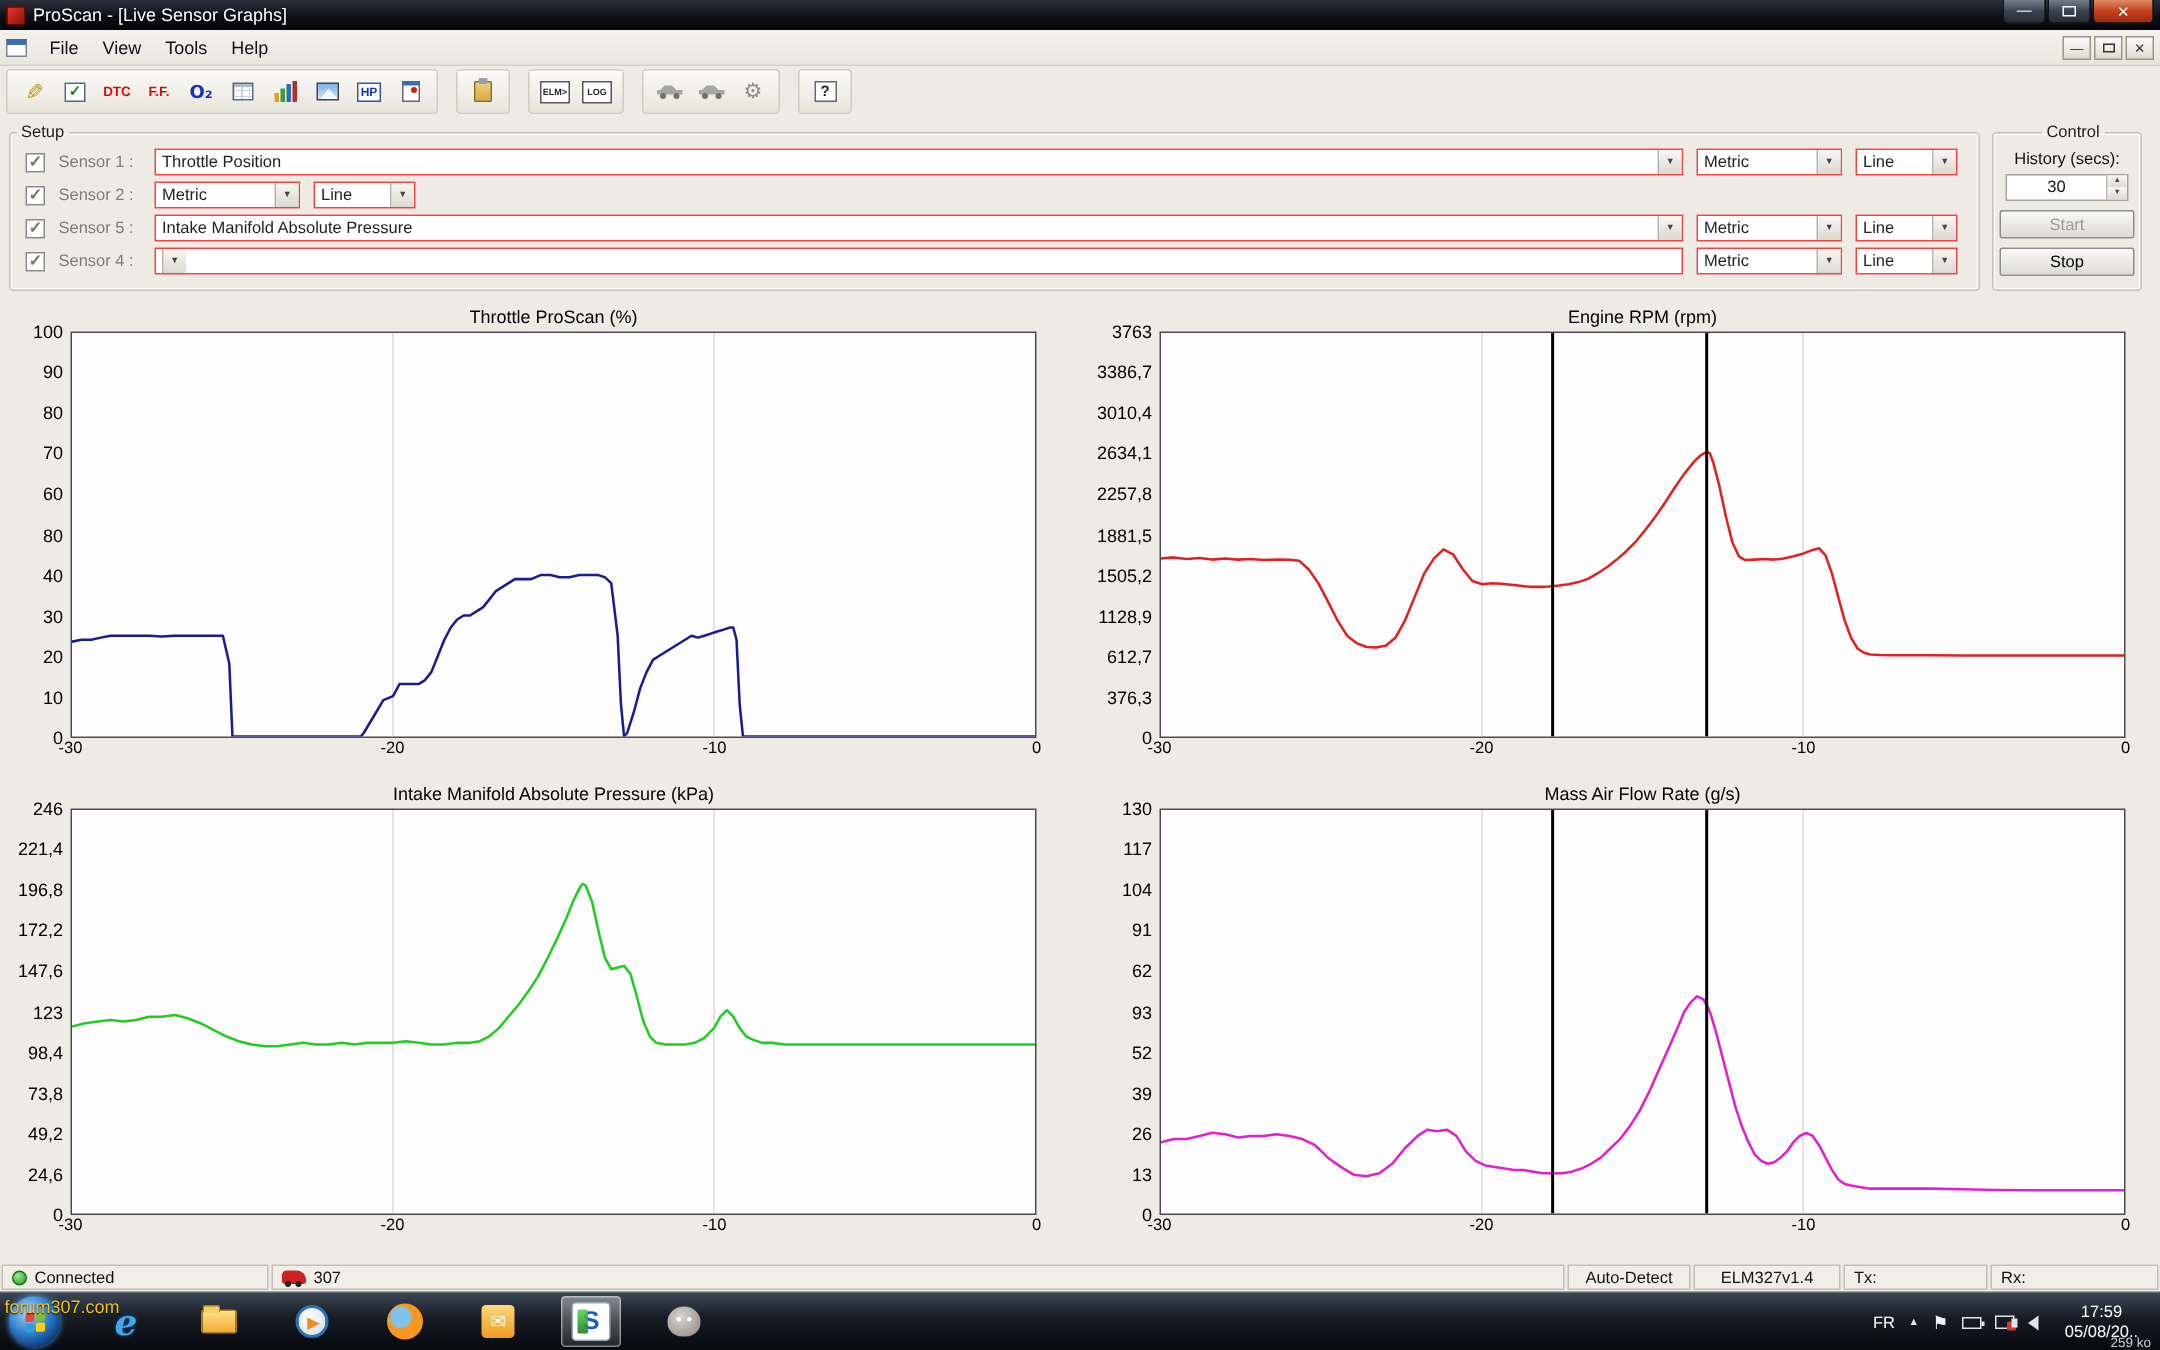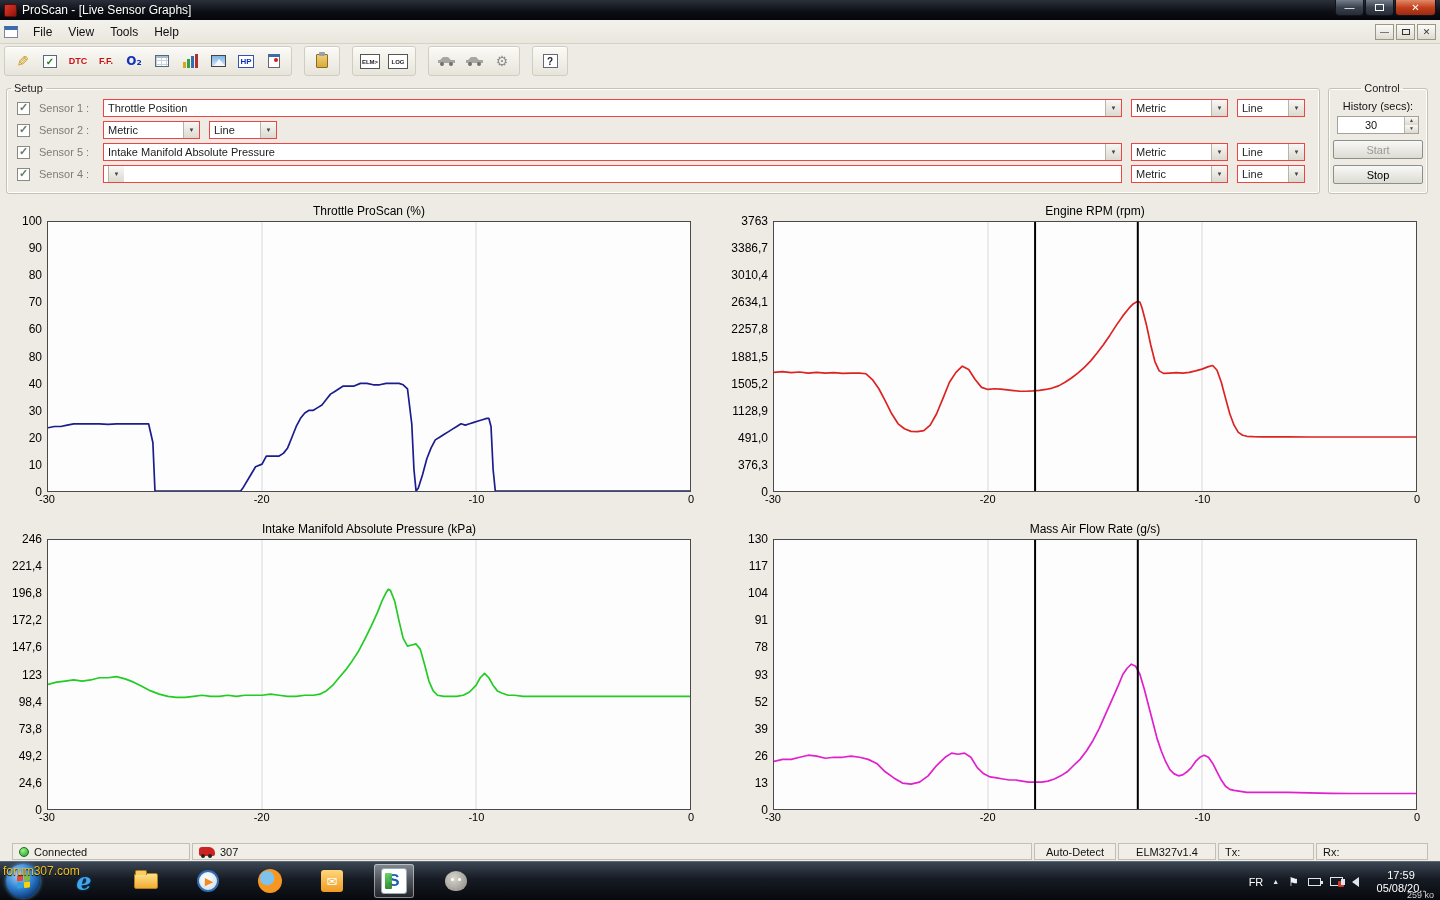--- a/index.html
+++ b/index.html
@@ -79,21 +79,21 @@
   .yticks{width:45px;height:271px;position:relative}
   .ytick{position:absolute;right:5px;transform:translateY(-50%);font-size:12px;color:#000;white-space:nowrap}
   .plot{width:644px;height:271px;border:1px solid #4a4a4a;background:#fdfdfd;position:relative}
   .plot svg{position:absolute;inset:0;width:100%;height:100%}
   .plot .grid{stroke:#d9d9d9;stroke-width:1}
   .plot .cursor{stroke:#000;stroke-width:2}
   .xticks{margin-left:45px;width:644px;height:15px;position:relative;margin-top:1px}
   .xtick{position:absolute;transform:translateX(-50%);font-size:11px;color:#000}
 
   
-  .statusbar{position:absolute;top:842px;left:0;right:0;height:19px;background:#edebe4;display:flex;gap:2px;padding:1px 12px}
+  .statusbar{position:absolute;top:842px;left:0;right:0;height:19px;background:#edebe4;display:flex;gap:2px;padding:1px 1px}
   .scell{border:1px solid #c2bfb5;background:#f0eee7;display:flex;align-items:center;padding:0 6px;font-size:11px;gap:5px}
   .led{width:10px;height:10px;border-radius:50%;background:radial-gradient(circle at 35% 30%,#9cf08e,#1f9e1f);border:1px solid #147014}
   .car-mini{width:16px;height:9px;position:relative;background:#c22;border-radius:3px 6px 2px 2px}
   .car-mini::after{content:"";position:absolute;bottom:-2px;left:2px;width:4px;height:4px;background:#222;border-radius:50%;box-shadow:7px 0 0 #222}
 
   
   .taskbar{position:absolute;top:861px;left:0;right:0;height:39px;background:linear-gradient(#3b4654,#161b23 45%,#07090d);border-top:1px solid #5d6877;display:flex;align-items:center;padding-left:6px}
   .orb{width:34px;height:34px;border-radius:50%;background:radial-gradient(circle at 38% 32%,#a8d8f8,#2f7fd0 45%,#0b3a78 78%,#041f46);display:flex;align-items:center;justify-content:center;cursor:pointer;box-shadow:0 0 4px #58a0e0}
   .orb-flag{width:13px;height:13px;display:grid;grid-template-columns:1fr 1fr;grid-template-rows:1fr 1fr;gap:1px;transform:skewY(-4deg)}
   .orb-flag i{border-radius:1px}
@@ -351,21 +351,21 @@
     <div class="chart-body">
         <div class="yticks">
           <div class="ytick" style="top:0%">3763</div>
           <div class="ytick" style="top:10%">3386,7</div>
           <div class="ytick" style="top:20%">3010,4</div>
           <div class="ytick" style="top:30%">2634,1</div>
           <div class="ytick" style="top:40%">2257,8</div>
           <div class="ytick" style="top:50%">1881,5</div>
           <div class="ytick" style="top:60%">1505,2</div>
           <div class="ytick" style="top:70%">1128,9</div>
-          <div class="ytick" style="top:80%">491,0</div>
+          <div class="ytick" style="top:80%">612,7</div>
           <div class="ytick" style="top:90%">376,3</div>
           <div class="ytick" style="top:100%">0</div>
         </div>
         <div class="plot">
           <svg preserveAspectRatio="none" viewBox="0 0 644 271">
             <line class="grid" x1="214.66666666666666" y1="0" x2="214.66666666666666" y2="271"></line>
             <line class="grid" x1="429.3333333333333" y1="0" x2="429.3333333333333" y2="271"></line>
             <polyline fill="none" stroke="#dd2222" stroke-width="1.7" stroke-linejoin="round" stroke-linecap="round" points="0.0,151.5 8.6,150.7 17.2,151.8 25.8,151.1 34.3,152.2 42.9,151.5 51.5,152.2 60.1,151.8 68.7,152.5 77.3,152.2 85.9,152.3 92.3,152.9 98.7,158.7 105.2,168.0 111.6,180.3 118.1,193.2 124.5,203.3 130.9,208.3 137.4,210.9 143.8,211.2 150.3,210.1 156.7,204.7 163.1,193.2 169.6,177.4 176.0,161.5 182.5,151.5 188.9,145.3 195.3,148.6 201.8,158.7 208.2,166.6 214.7,168.7 221.1,168.0 227.5,168.4 234.0,169.1 240.4,169.8 246.9,170.5 253.3,170.5 259.7,170.2 266.2,169.6 272.6,168.7 279.1,167.3 285.5,165.1 291.9,161.5 298.4,157.2 304.8,152.2 311.3,146.4 317.7,139.9 324.1,132.0 330.6,123.4 337.0,114.0 343.5,103.9 349.9,94.6 356.3,86.6 360.6,82.3 364.9,79.8 367.1,80.9 369.2,86.6 373.5,103.2 377.8,123.4 382.1,140.6 386.4,150.0 390.7,152.5 397.1,152.2 403.6,151.8 410.0,152.2 416.5,151.5 422.9,150.0 429.3,148.2 435.8,145.7 440.1,144.6 444.4,149.3 448.7,161.5 452.9,177.4 457.2,193.2 461.5,204.7 465.8,211.9 470.1,214.8 474.4,215.9 480.9,216.3 489.4,216.4 498.0,216.4 506.6,216.5 515.2,216.5 536.7,216.6 558.1,216.6 579.6,216.6 601.1,216.6 622.5,216.6 644.0,216.6"></polyline>
             <line class="cursor" x1="261.8933333333333" y1="0" x2="261.8933333333333" y2="271"></line>
             <line class="cursor" x1="364.93333333333334" y1="0" x2="364.93333333333334" y2="271"></line>
@@ -411,21 +411,21 @@
       </div>
   </div>
   <div class="chart" style="left:728px;top:522px">
     <div class="chart-title">Mass Air Flow Rate (g/s)</div>
     <div class="chart-body">
         <div class="yticks">
           <div class="ytick" style="top:0%">130</div>
           <div class="ytick" style="top:10%">117</div>
           <div class="ytick" style="top:20%">104</div>
           <div class="ytick" style="top:30%">91</div>
-          <div class="ytick" style="top:40%">78</div>
+          <div class="ytick" style="top:40%">62</div>
           <div class="ytick" style="top:50%">93</div>
           <div class="ytick" style="top:60%">52</div>
           <div class="ytick" style="top:70%">39</div>
           <div class="ytick" style="top:80%">26</div>
           <div class="ytick" style="top:90%">13</div>
           <div class="ytick" style="top:100%">0</div>
         </div>
         <div class="plot">
           <svg preserveAspectRatio="none" viewBox="0 0 644 271">
             <line class="grid" x1="214.66666666666666" y1="0" x2="214.66666666666666" y2="271"></line>

